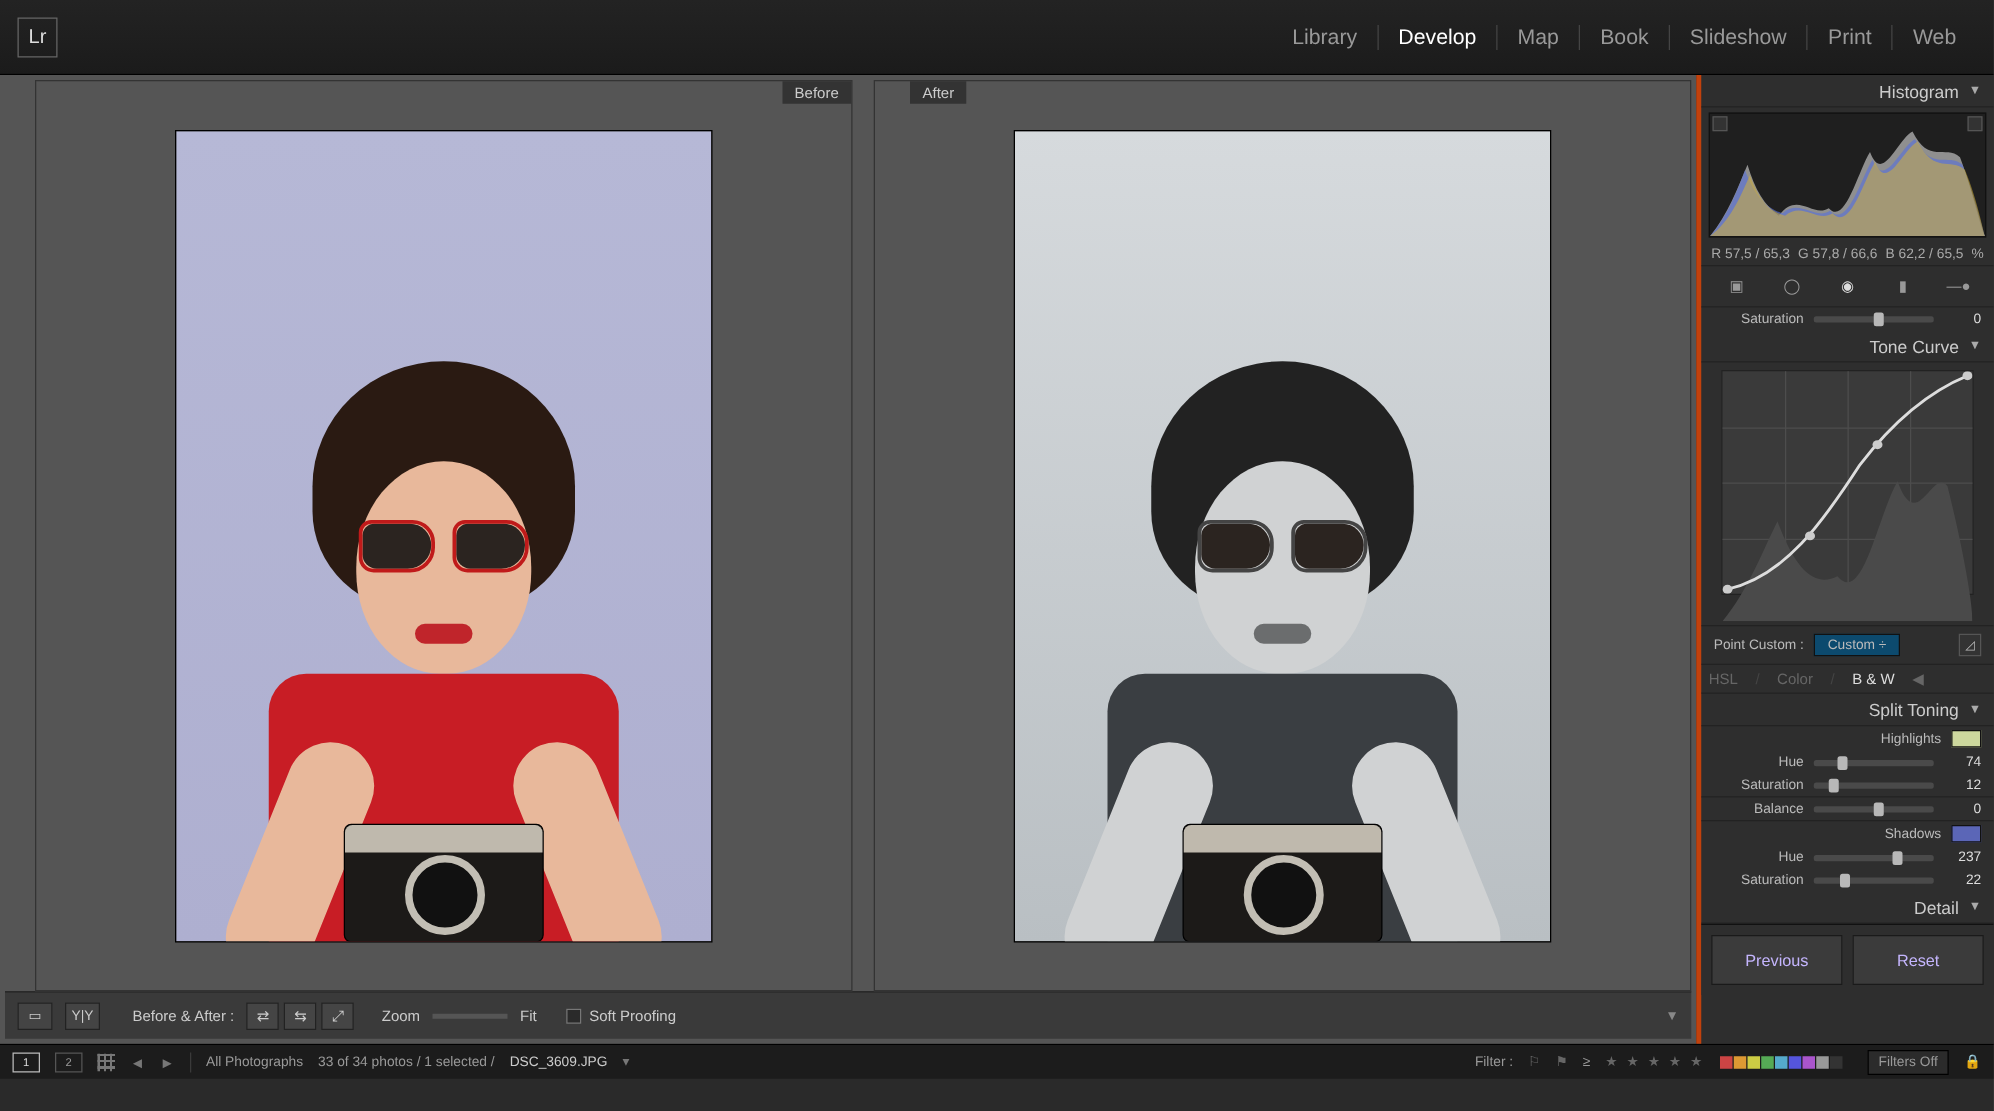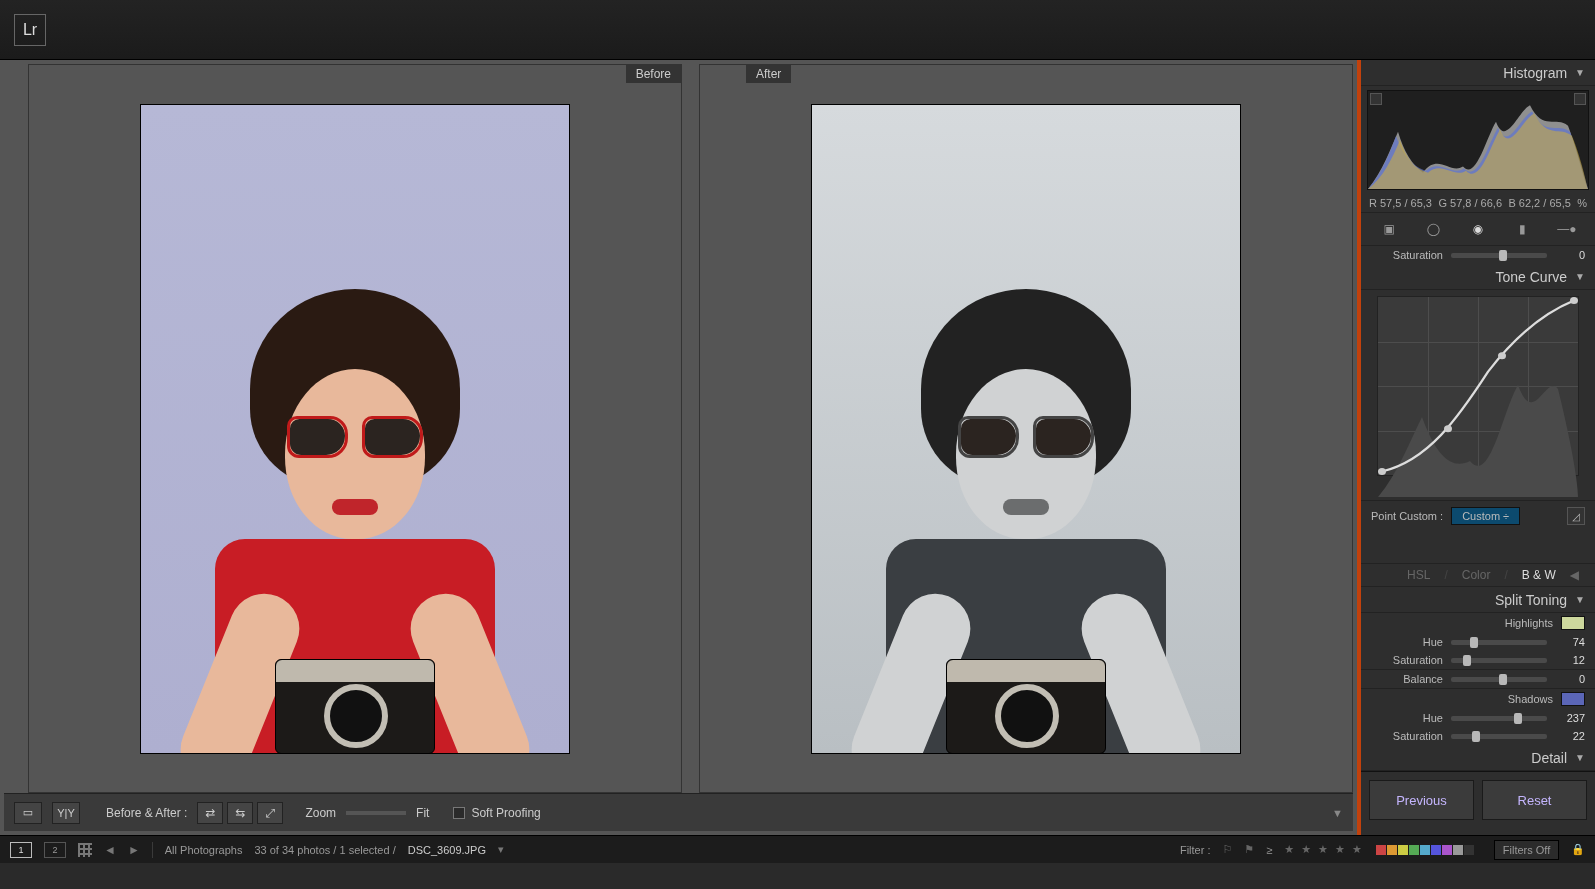--- a/index.html
+++ b/index.html
@@ -16,21 +16,21 @@
 .module:last-child { border-right: none; }
 .module.active { color: #fff; }
 
 
 .main { display: flex; height: 775px; }
 .canvas-area { flex: 1; background: #555; padding: 4px; display: flex; flex-direction: column; }
 .compare-row { flex: 1; display: flex; gap: 17px; padding-left: 24px; }
 .pane { flex: 1; background: #555; border: 1px solid #333; position: relative; display:flex; align-items:center; justify-content:center; padding: 12px; }
 .pane-label { position: absolute; top: 0; font-size: 12px; padding: 2px 10px; background: #333; color: #ccc; }
 .pane-label.before { right: 0; }
-.pane-label.after { left: 46px; }
+.pane-label.after { left: 28px; }
 .photo { width: 430px; height: 650px; background: #aaa; border: 1px solid #000; position: relative; overflow: hidden; }
 .photo.before-p { background: linear-gradient(#b6b8d6, #aeafd0); }
 .photo.after-p { background: linear-gradient(#d6dadd, #b9bfc3); }
 .photo-figure { position:absolute; left:50%; top:50%; transform:translate(-50%,-46%); }
 .hair { width:210px; height:200px; background:#2a1a12; border-radius:50% 50% 40% 40%; position:absolute; top:-140px; left:-105px; }
 .face { width:140px; height:170px; background:#e8b89b; border-radius:50% 50% 48% 48%; position:absolute; top:-60px; left:-70px; }
 .glasses { width:130px; height:40px; position:absolute; top:-10px; left:-65px; }
 .glasses .lens { width:55px; height:36px; background:#2b2420; border-radius:10px 18px 20px 12px; position:absolute; }
 .glasses .lens.l { left:0; } .glasses .lens.r { right:0; }
 .glasses .frame { position:absolute; inset:-3px; border:3px solid #c01a1a; border-radius:10px 18px 20px 12px; pointer-events:none; }
@@ -78,21 +78,21 @@
 .tone-canvas{ height:180px; margin:6px 16px 4px 16px; background:#3a3a3a; border:1px solid #222; position:relative; }
 .tone-line{ position:absolute; background:#4d4d4d; }
 .tone-hist{ position:absolute; inset:0; }
 .tone-curve{ position:absolute; inset:0; }
 .tone-curve svg{width:100%;height:100%;}
 .chan-row{ display:flex; justify-content:center; gap:8px; font-size:11px; color:#aaa; padding:4px 0;}
 .point-row{ display:flex; align-items:center; padding:6px 10px; gap:8px; border-top:1px solid #222; font-size:11px;}
 .point-row .drop{ background:#0c4a6e; padding:2px 10px; border:1px solid #111; }
 .point-row .tgt{ margin-left:auto; width:18px;height:18px;border:1px solid #555; background:#333; display:flex;align-items:center;justify-content:center;font-size:10px; }
 
-.hsl-tabs{ display:flex; justify-content:flex-end; gap:6px; padding:4px 12px; font-size:12px; color:#666; border-top:1px solid #222; border-bottom:1px solid #222; align-items:center;margin-top:32px; }
+.hsl-tabs{ display:flex; justify-content:flex-start; gap:6px; padding:4px 2px; font-size:12px; color:#666; border-top:1px solid #222; border-bottom:1px solid #222; align-items:center; }
 .hsl-tabs span{ padding:0 4px; } .hsl-tabs .divider{ color:#444; }
 .hsl-tabs .act{ color:#ddd; }
 .swatch{ width:24px;height:14px; border:1px solid #111; margin-left:auto; }
 
 .btn-row{ display:flex; gap:8px; padding:8px; background:#2e2e2e; border-top:1px solid #111; }
 .pbtn{ flex:1; height:40px; background:#3b3b3b; border:1px solid #1a1a1a; color:#c4b5fd; font-size:13px; display:flex;align-items:center;justify-content:center; cursor:pointer; }
 
 
 .status{ height:28px; background:#1c1c1c; border-top:1px solid #000; display:flex; align-items:center; padding:0 10px; font-size:11px; color:#999; gap:12px; }
 .mon{ width:22px; height:16px; border:1px solid #555; display:flex;align-items:center;justify-content:center;font-size:9px; }
@@ -105,20 +105,29 @@
 .color-chips i{ width:10px;height:10px; display:block; }
 .filters-off{ margin-left:8px; background:#2b2b2b; padding:3px 8px; border:1px solid #000;}
 .lock{ color:#888; }
 
 </style>
 </head>
 <body>
 
 <div class="header">
   <div class="logo-box">Lr</div>
+  <div class="modules">
+    <span class="module">Library</span>
+    <span class="module active">Develop</span>
+    <span class="module">Map</span>
+    <span class="module">Book</span>
+    <span class="module">Slideshow</span>
+    <span class="module">Print</span>
+    <span class="module">Web</span>
+  </div>
 </div>
 
 <div class="main">
   <div class="canvas-area">
     <div class="compare-row">
       <div class="pane">
         <div class="pane-label before">Before</div>
         <div class="photo before-p">
           <div class="photo-figure">
             <div class="hair"></div>

